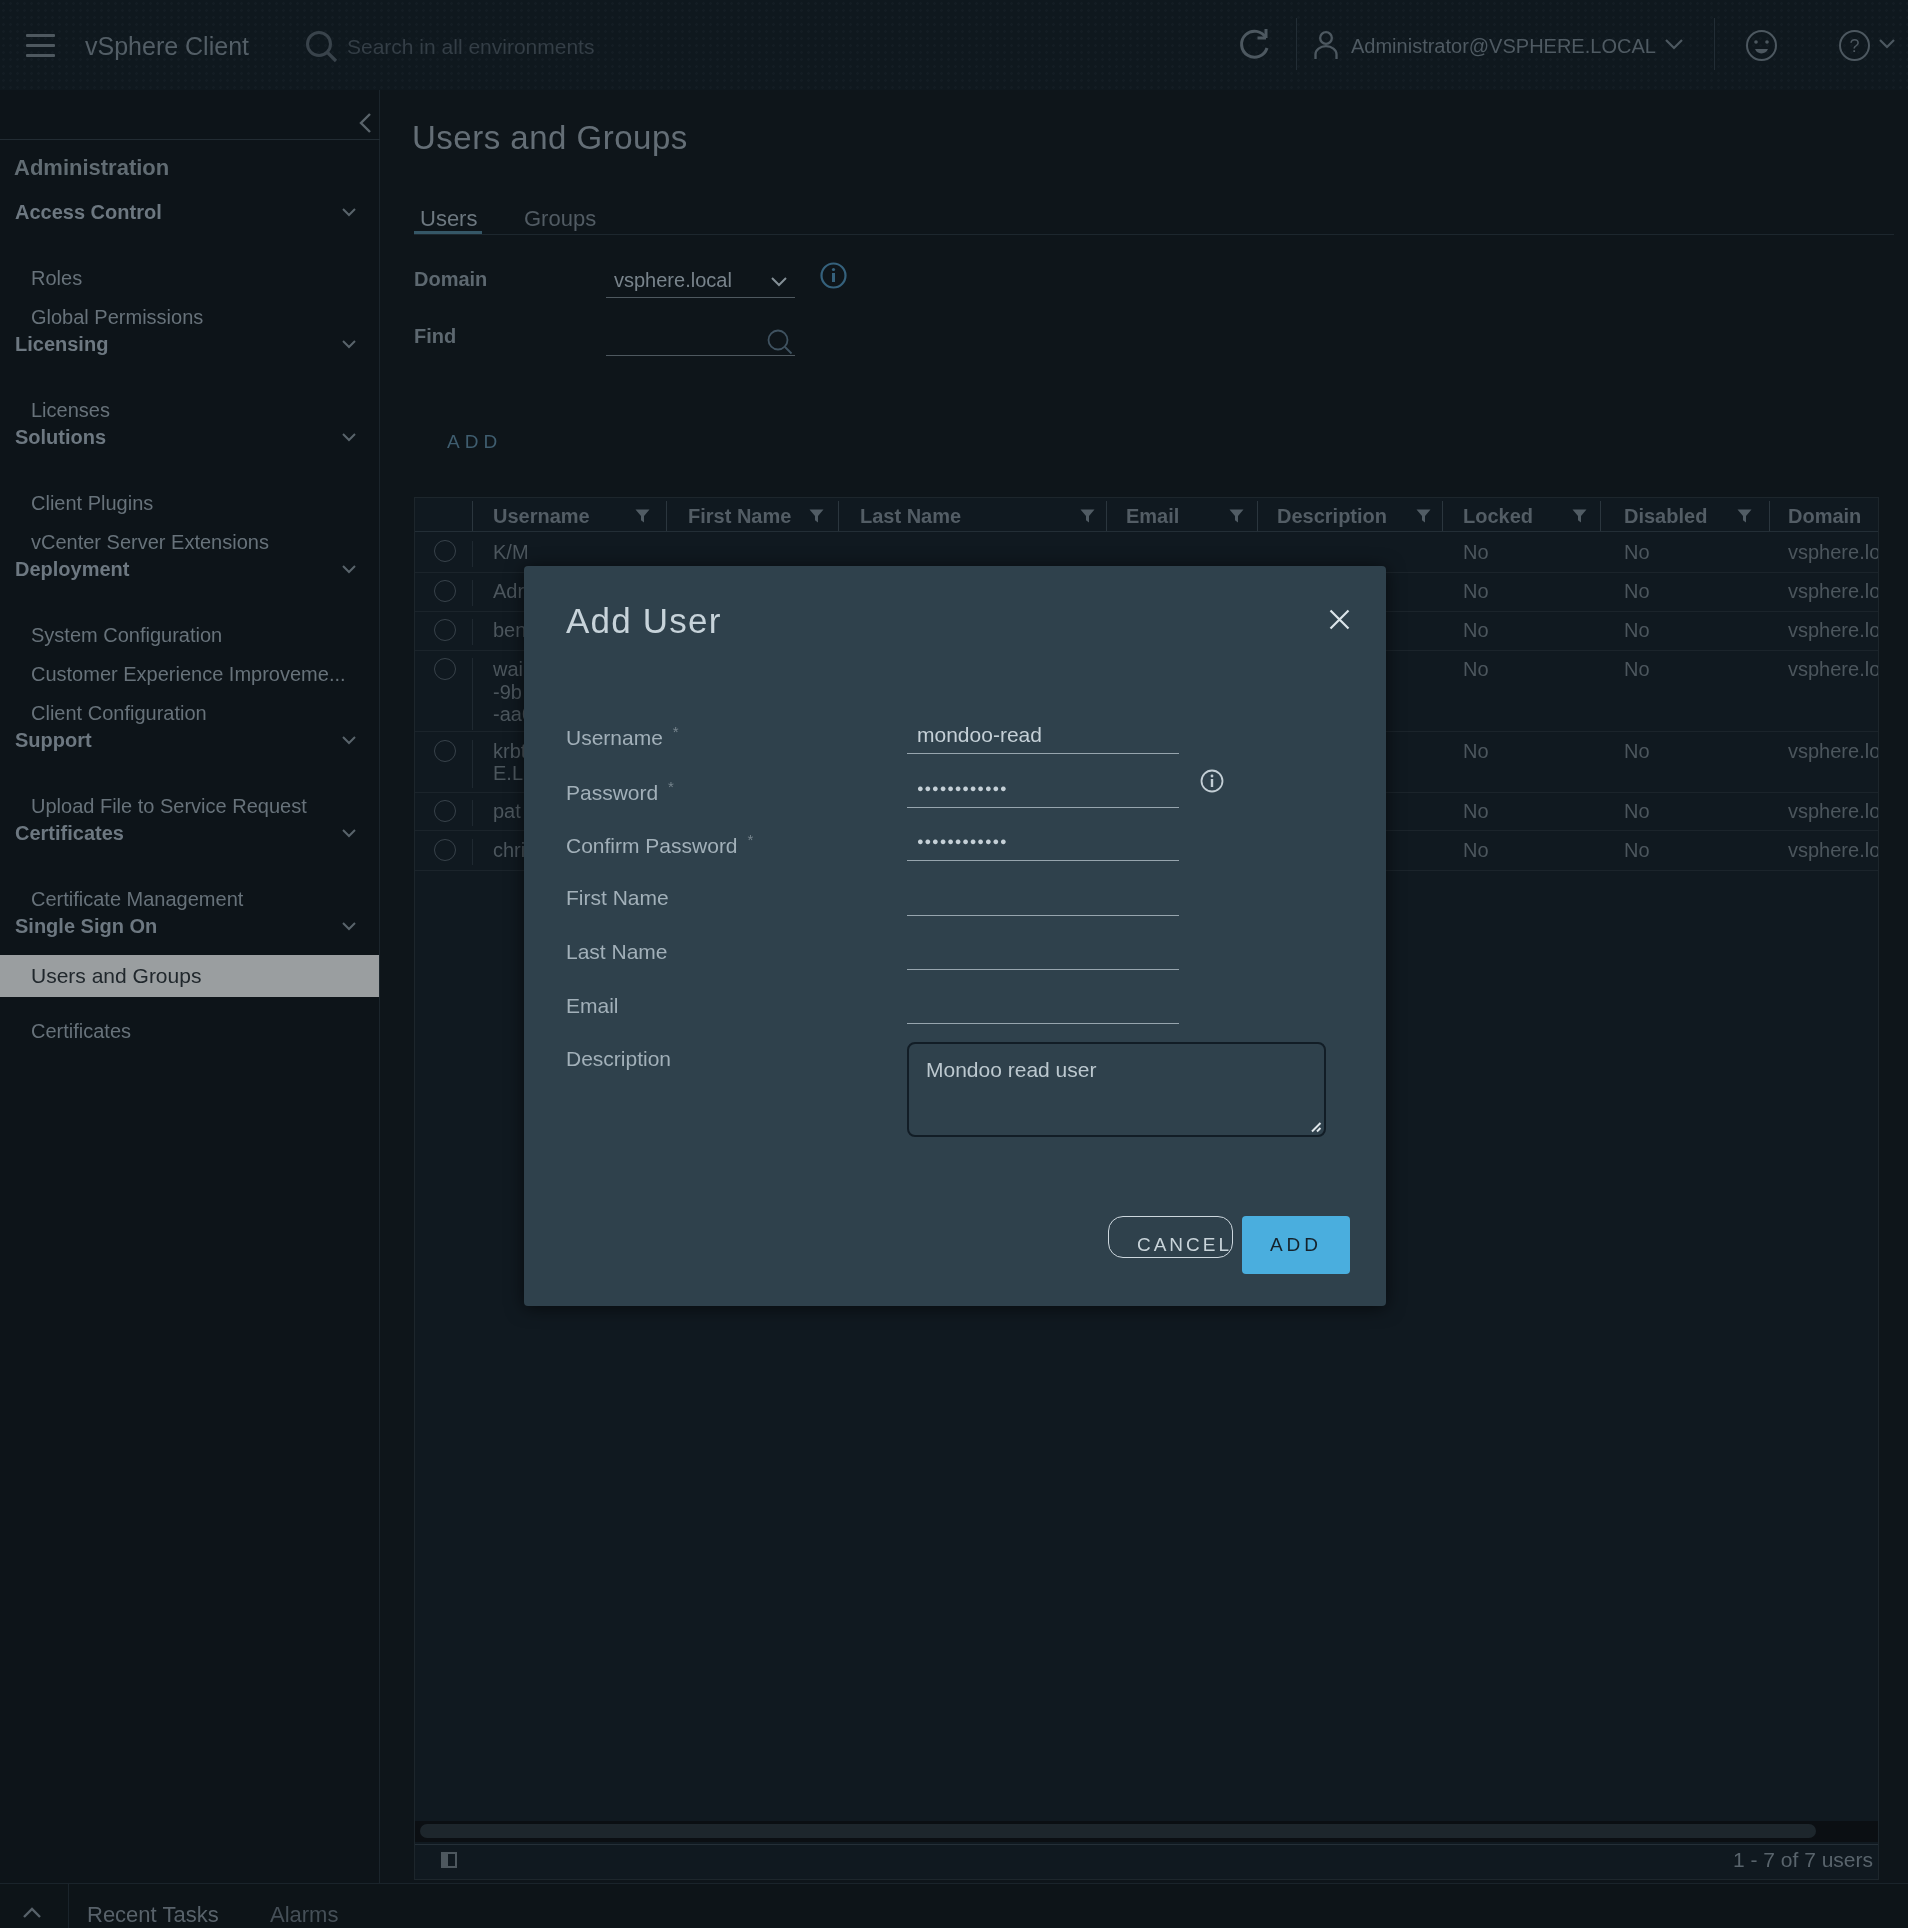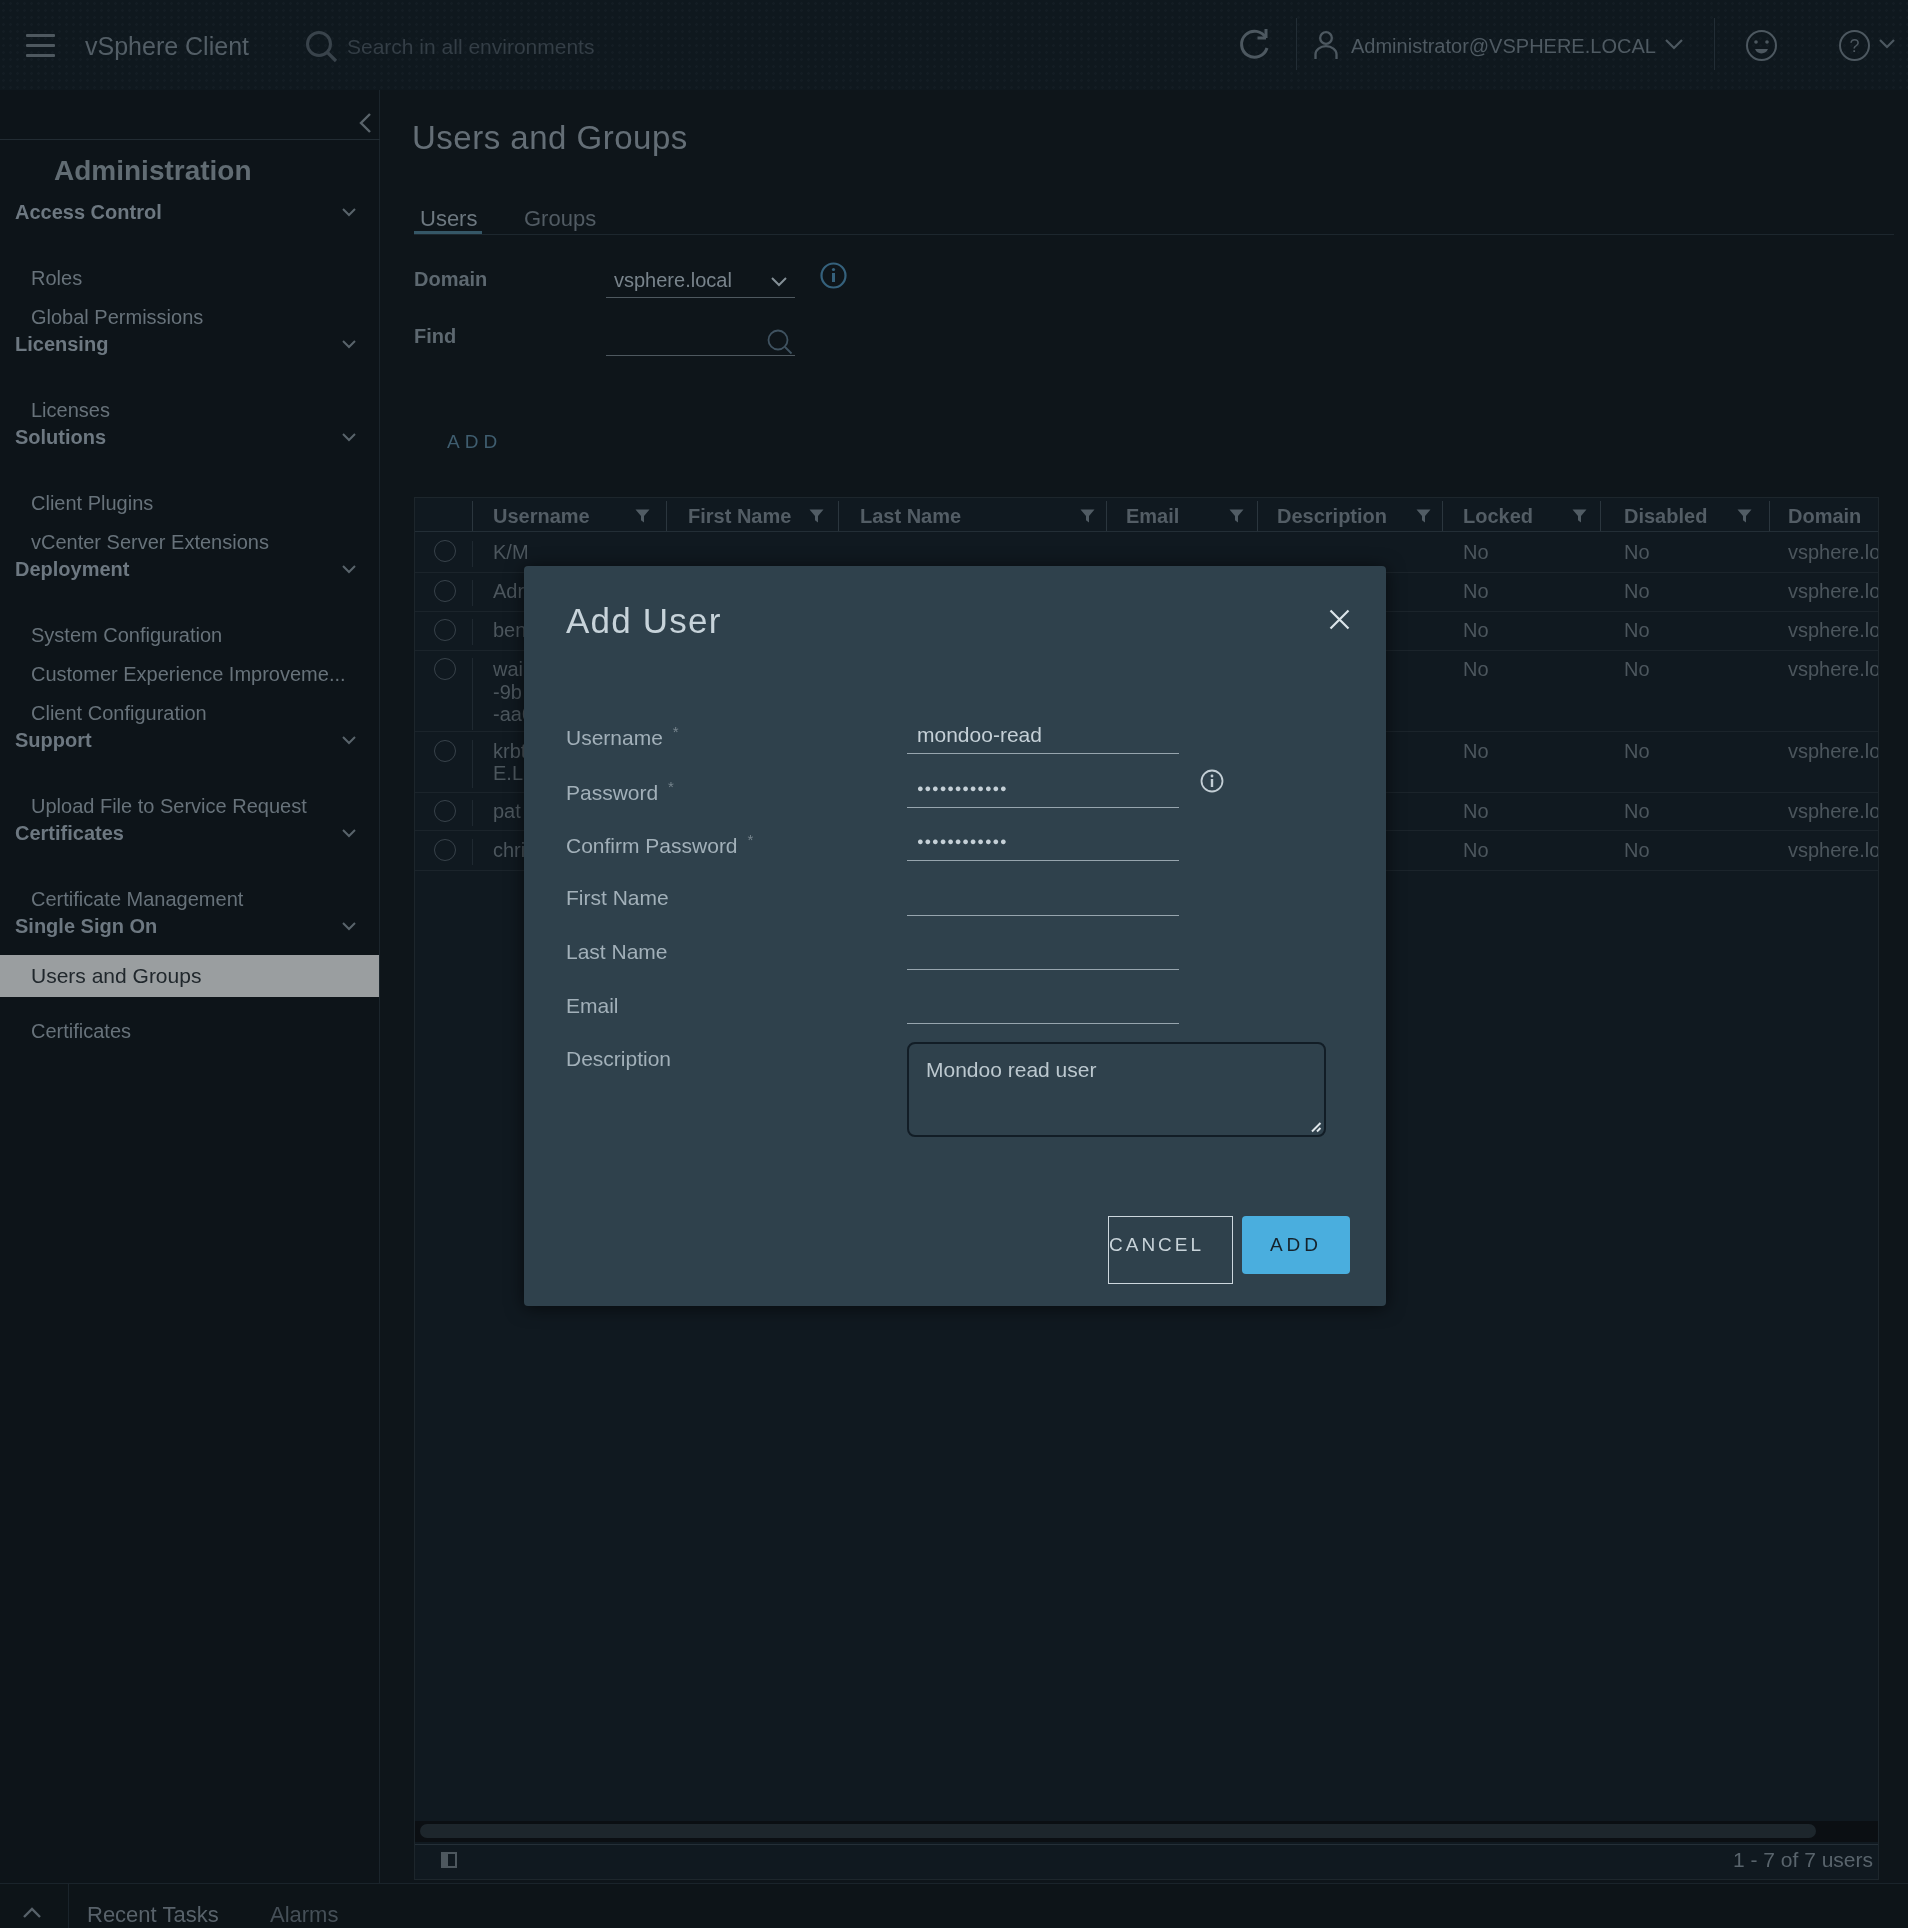--- a/index.html
+++ b/index.html
@@ -14,21 +14,21 @@
   #burger div { position:absolute; left:0; width:29px; height:2.5px; background:#4e585f; border-radius:1px; }
   #brand { position:absolute; left:85px; top:32px; font-size:25px; color:#535e66; letter-spacing:0px; }
   #searchwrap { position:absolute; left:303px; top:28px; color:#3c464e; }
   #searchtxt { position:absolute; left:44px; top:7px; font-size:21px; color:#343e46; width:400px; }
   .hdr-divider { position:absolute; top:18px; width:1px; height:52px; background:#222d35; }
   #adminname { position:absolute; left:1351px; top:35px; font-size:20px; color:#4f5a62; }
 
   
   #sidebar { position:absolute; left:0; top:90px; width:380px; height:1793px; background:#0d1419; border-right:1px solid #1b252c; }
   #sidebar-sep { position:absolute; left:0; top:139px; width:380px; height:1px; background:#222c33; }
-  .nav-h0 { position:absolute; left:14px; font-size:28px; font-weight:bold; color:#616c73;margin-left:40px; }
+  .nav-h0 { position:absolute; left:14px; font-size:22px; font-weight:bold; color:#616c73; }
   .nav-h1 { position:absolute; left:15px; font-size:20px; font-weight:bold; color:#6d7881; }
   .nav-i { position:absolute; left:31px; font-size:20px; color:#67727a;margin-top:20px; }
   #nav-active { position:absolute; left:0; top:955px; width:379px; height:42px; background:#b8bdc0; background-image:radial-gradient(circle, rgba(0,0,0,0.40) 0.5px, transparent 0.85px); background-size:2px 2px; }
   #nav-active span { position:absolute; left:31px; top:9px; font-size:21px; color:#20272c; }
 
   
   #title { position:absolute; left:412px; top:119px; font-size:33px; font-weight:normal; color:#646e76; letter-spacing:0.5px; }
   .tab { position:absolute; top:198px; font-size:22px;margin-top:8px; }
   #tab-users { left:420px; color:#6d7880; }
   #tab-groups { left:524px; color:#515b63; }
@@ -73,21 +73,21 @@
   #modal { position:absolute; left:524px; top:566px; width:862px; height:740px; background:#2f414c; border-radius:4px; box-shadow:0 2px 18px rgba(0,0,0,0.6); }
   #m-title { position:absolute; left:42px; top:35px; font-size:35px; font-weight:normal; color:#c7d3da; letter-spacing:1.2px; }
   #m-close { position:absolute; left:805px; top:43px; width:21px; height:21px; }
   .m-label { position:absolute; left:42px; font-size:21px; color:#a2b0b9;text-align:right; }
   .m-star { color:#76848d; font-size:15px; vertical-align:8px; padding-left:4px; }
   .m-line { position:absolute; left:383px; width:272px; height:1px; background:#97a5ae; }
   .m-val { position:absolute; left:393px; font-size:21px; color:#c5d0d7; }
   .m-dots { position:absolute; left:393px; font-size:11px; letter-spacing:0.9px; color:#c5d0d7; }
   #m-textarea { position:absolute; left:383px; top:476px; width:419px; height:95px; border:2px solid #121d26; border-radius:8px; background:transparent; }
   #m-textarea span { position:absolute; left:17px; top:14px; font-size:21px; color:#bcc8cf; }
-  #m-cancel { position:absolute; left:584px; top:650px; width:125px; height:68px; border:1px solid #cdd7de; border-radius:0; color:#c9d4da; font-size:19px; letter-spacing:3px; text-align:left; line-height:56px; font-weight:normal;}
+  #m-cancel { position:absolute; left:584px; top:650px; width:125px; height:42px; border:1px solid #cdd7de; border-radius:15px; color:#c9d4da; font-size:19px; letter-spacing:3px; text-align:right; line-height:56px; font-weight:normal;}
   #m-add { position:absolute; left:718px; top:650px; width:108px; height:58px; background:#4aaede; border-radius:4px; color:#15222b; font-size:19px; letter-spacing:4px; text-align:center; line-height:58px; font-weight:normal;}
 </style>
 </head>
 <body>
 
 <div id="header">
   <div id="burger">
       <div style="top:0"></div>
       <div style="top:10px"></div>
       <div style="top:20px"></div>

